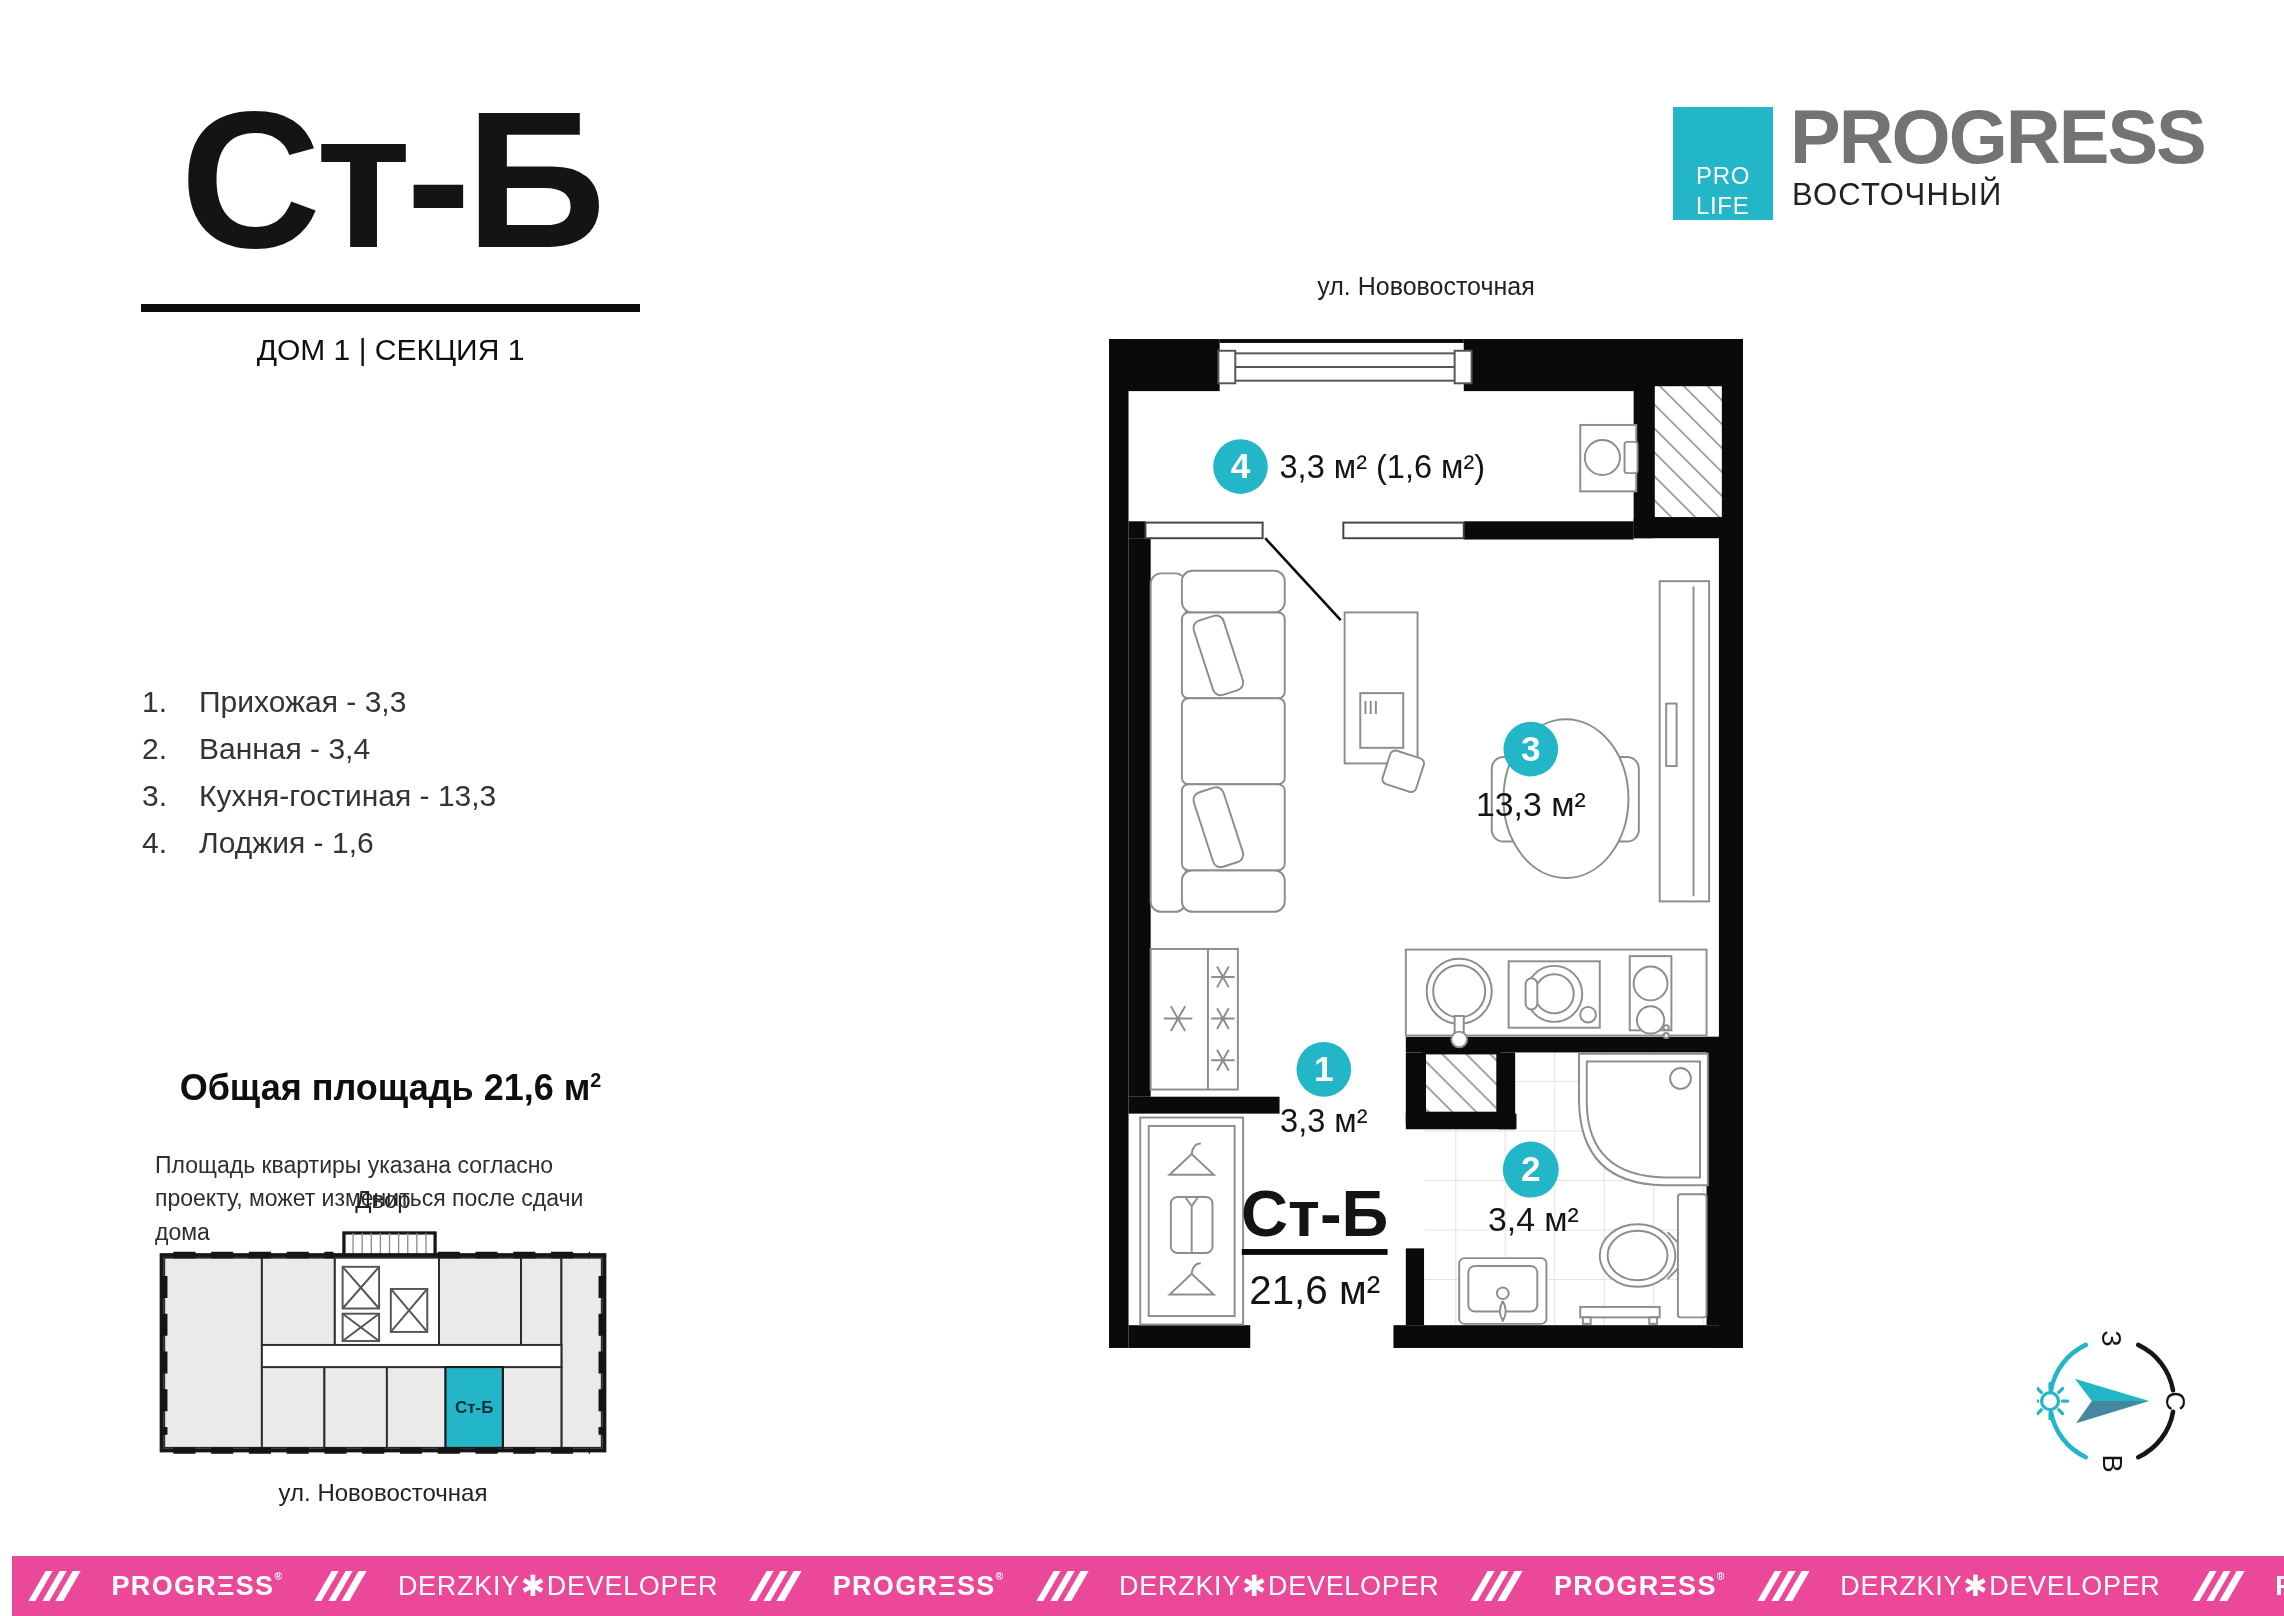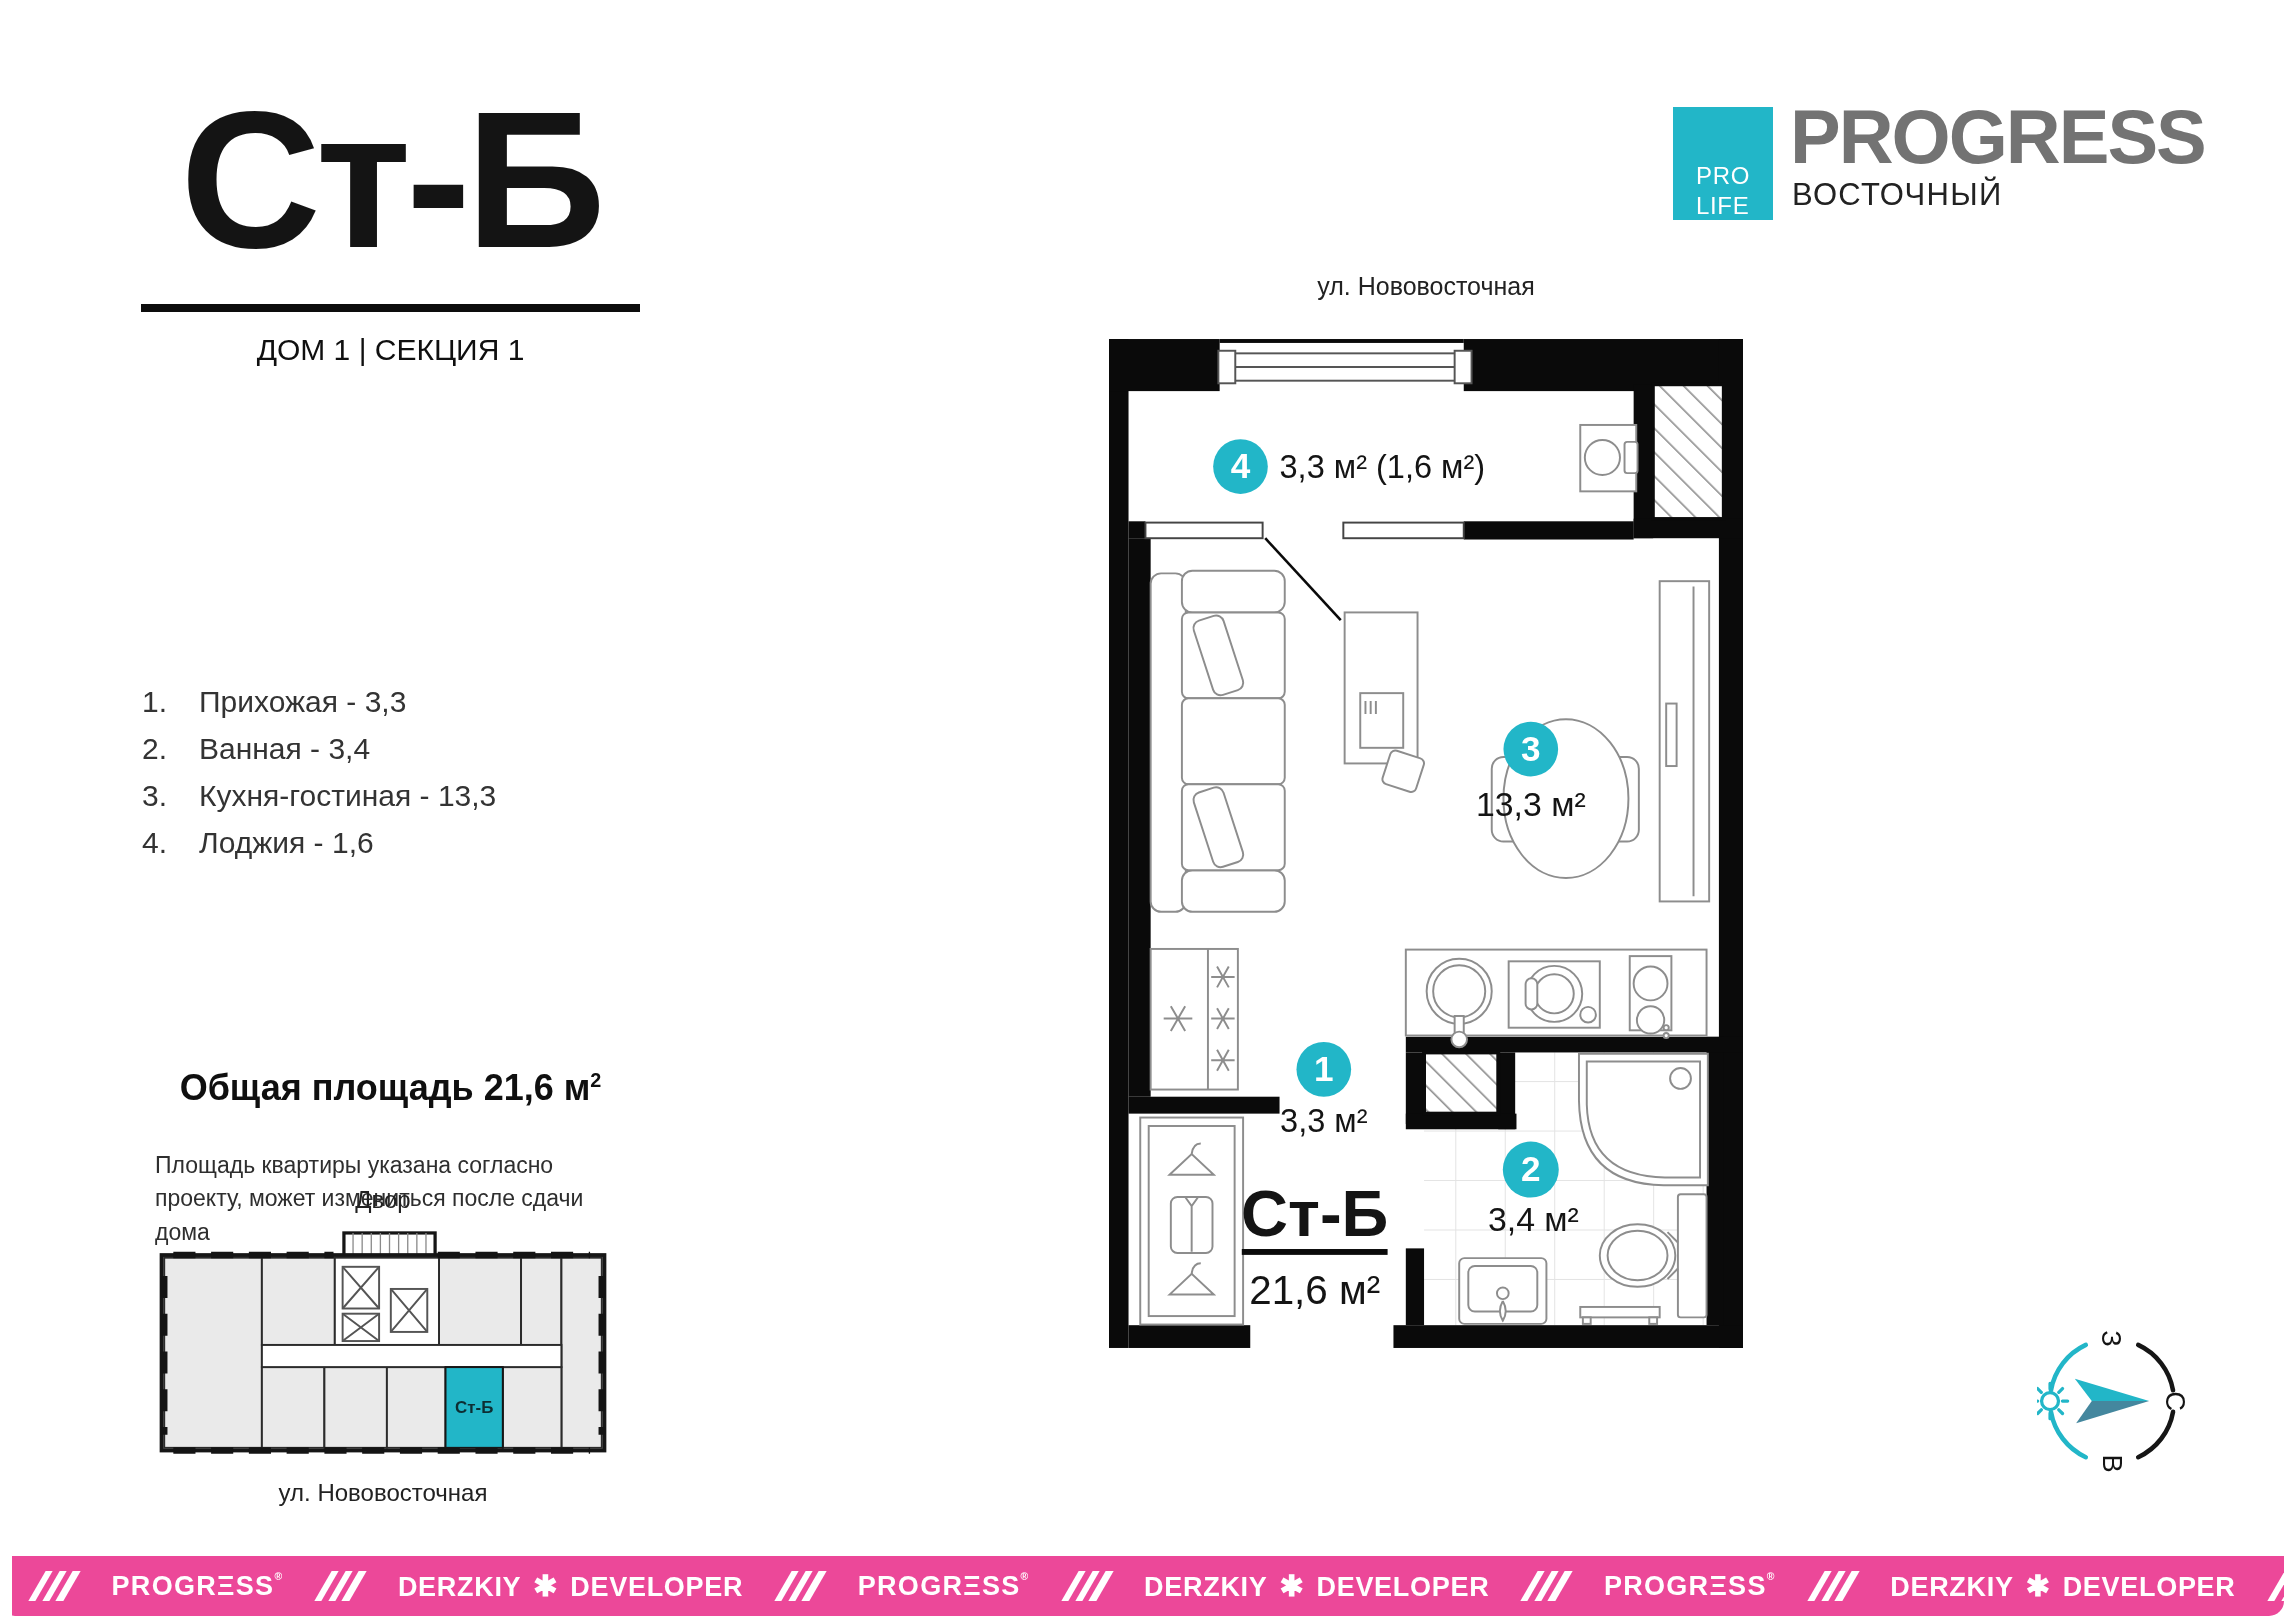--- a/index.html
+++ b/index.html
@@ -1,18 +1,18 @@
 <!DOCTYPE html>
 <html style="font-size:10.4px"><head>
 <meta charset="utf-8">
 <style>
   * { margin:0; padding:0; box-sizing:border-box; }
   body { background:#fff; }
   .page { position:relative; width:2284px; height:1616px; background:#fff;
-          font-family:"Liberation Sans", sans-serif; color:#111; overflow:hidden;border-radius:15px; }
+          font-family:"Liberation Sans", sans-serif; color:#111; overflow:hidden; }
   .abs { position:absolute; }
 
   
   .title-block { left:141px; top:77px; width:499px; text-align:center; }
   .plan-code { font-size:195px; line-height:1.05; font-weight:600; letter-spacing:-5.2px; color:#141414; }
   .title-rule { height:8.5px; background:#0d0d0d; border:none; margin:22px 0 18px 0; }
   .building-info, .floor-info { font-size:30px; font-weight:400; line-height:1.32; color:#0f0f0f; }
 
   .room-list { left:142px; top:685px; width:495px; list-style:none; }
   .room-list li { font-size:30px; color:#333; margin-bottom:13px; display:flex; }
@@ -39,21 +39,21 @@
   .floorplan { left:1109px; top:339px; }
   .compass { left:2037px; top:1328px; }
 
   
   .marquee { position:absolute; left:12px; top:1556px; width:2284px; height:60px; background:#ec4899;
              display:flex; align-items:center; gap:40px; padding:16px 25px; overflow:hidden; white-space:nowrap; }
   .slashes { display:flex; gap:6.5px; flex:0 0 auto; transform:skewX(-30deg); }
   .slashes i { display:block; width:7.2px; height:30px; background:#fff; }
   .f-brand { color:#fff; font-size:27px; font-weight:700; letter-spacing:1.3px; flex:0 0 auto; }
   .f-brand sup { font-size:10.4px; vertical-align:top; }
-  .f-dev { color:#fff; font-size:27px; font-weight:700; letter-spacing:0.7px; flex:0 0 auto; display:flex; align-items:flex-end; gap:12px; }
+  .f-dev { color:#fff; font-size:27px; font-weight:400; letter-spacing:0.7px; flex:0 0 auto; display:flex; align-items:center; gap:1px; }
   .f-dev .star { font-size:29px; }
 
   svg text { font-family:"Liberation Sans", sans-serif; }
 </style>
 </head>
 <body>
 
 <div class="page">
 
   <div class="abs title-block">

